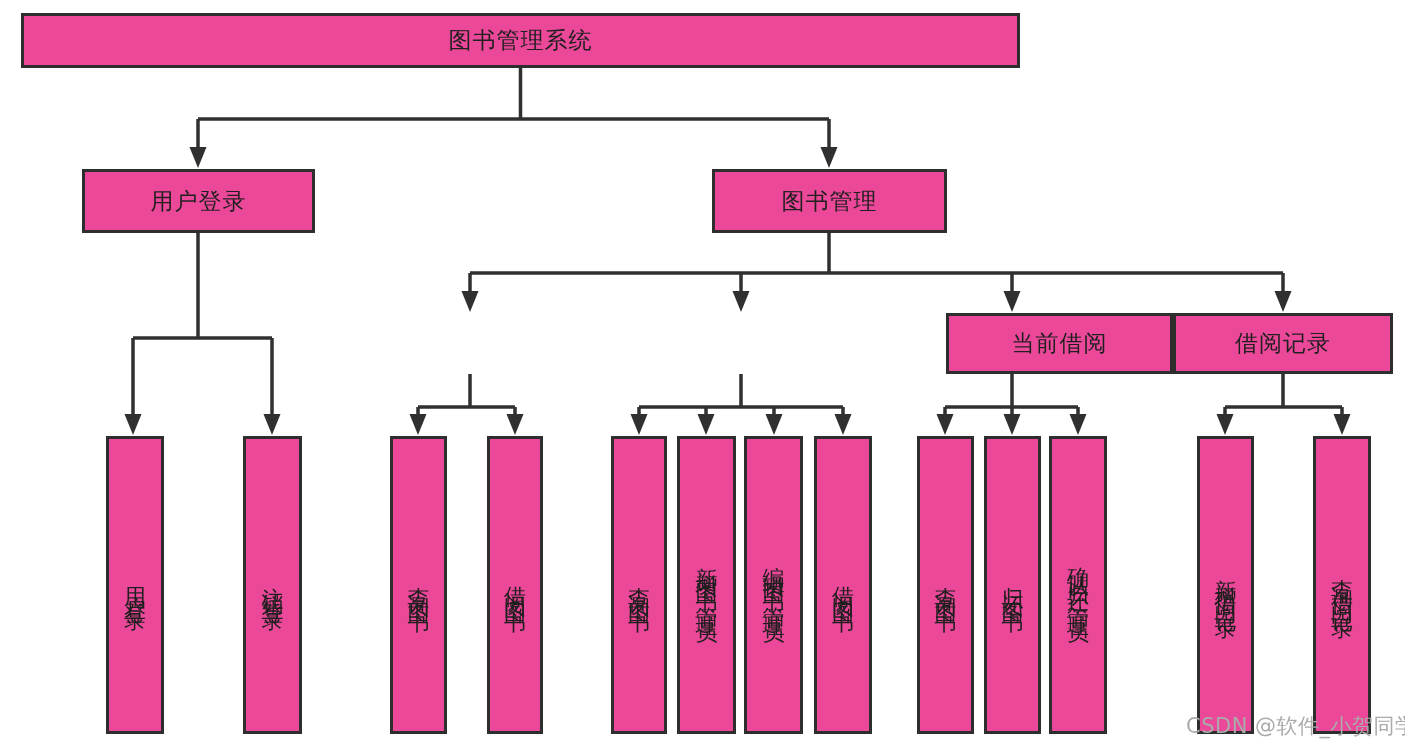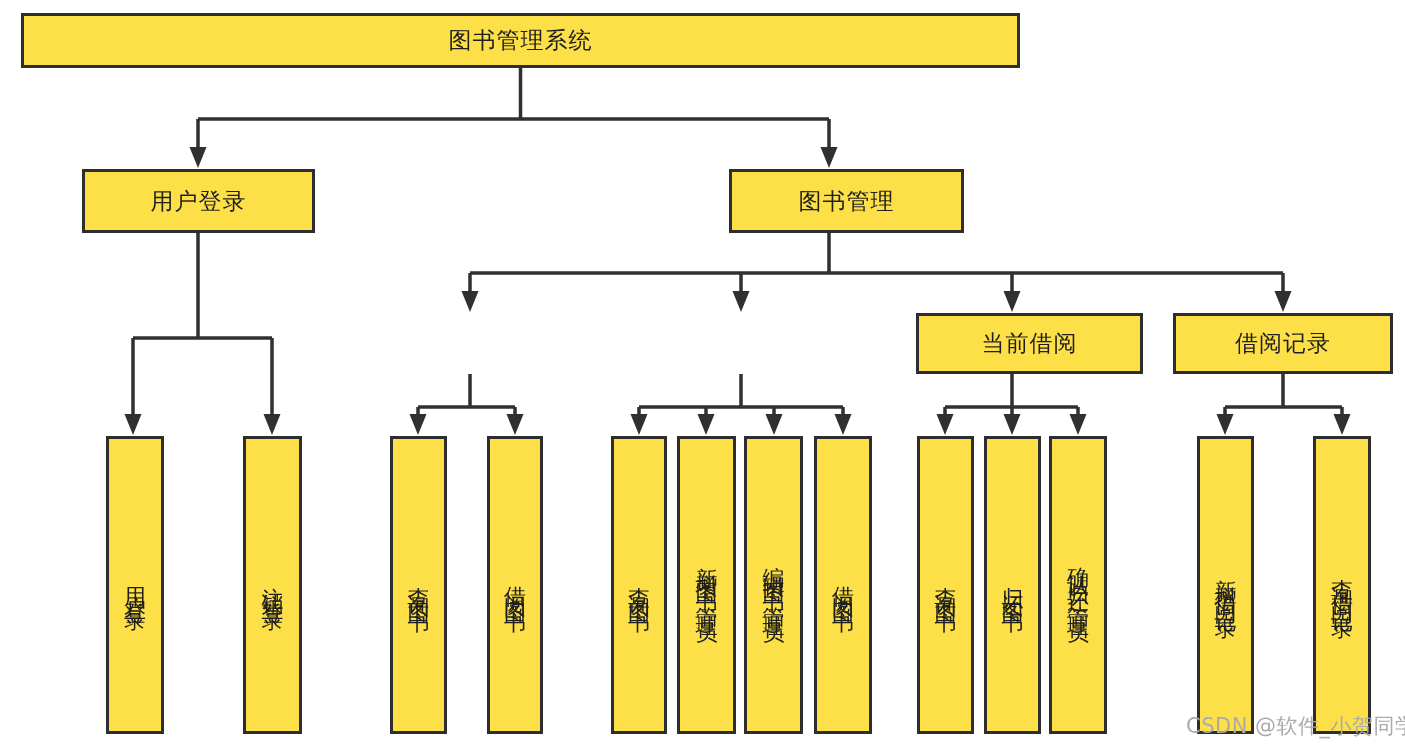--- a/index.html
+++ b/index.html
@@ -14,21 +14,21 @@
     width: 1405px; height: 747px;
     background: #ffffff;
   }
   #wires {
     position: absolute; left: 0; top: 0;
     width: 1405px; height: 747px;
   }
   .box {
     position: absolute;
     box-sizing: border-box;
-    background: #fde047;
+    background: #ec4899;
     border: 3px solid #2e2e2e;
     color: #1f1f1f;
     display: flex;
     align-items: center;
     justify-content: center;
     text-align: center;
   }
   .h-label {
     font-size: 23px;
     letter-spacing: 1px;
@@ -95,25 +95,25 @@
     </g>
   </svg>
 
   <div class="box" style="left:21px; top:13px; width:999px; height:55px;">
     <span class="h-label">图书管理系统</span>
   </div>
 
   <div class="box" style="left:82px; top:169px; width:233px; height:64px;">
     <span class="h-label">用户登录</span>
   </div>
-  <div class="box" style="left:729px; top:169px; width:235px; height:64px;">
+  <div class="box" style="left:712px; top:169px; width:235px; height:64px;">
     <span class="h-label">图书管理</span>
   </div>
 
-  <div class="box" style="left:916px; top:313px; width:227px; height:61px;">
+  <div class="box" style="left:946px; top:313px; width:227px; height:61px;">
     <span class="h-label">当前借阅</span>
   </div>
   <div class="box" style="left:1173px; top:313px; width:220px; height:61px;">
     <span class="h-label">借阅记录</span>
   </div>
 
   <div class="box" style="left:106px; top:436px; width:58px; height:298px;">
     <span class="v-label">用户登录</span>
   </div>
   <div class="box" style="left:243px; top:436px; width:59px; height:298px;">

